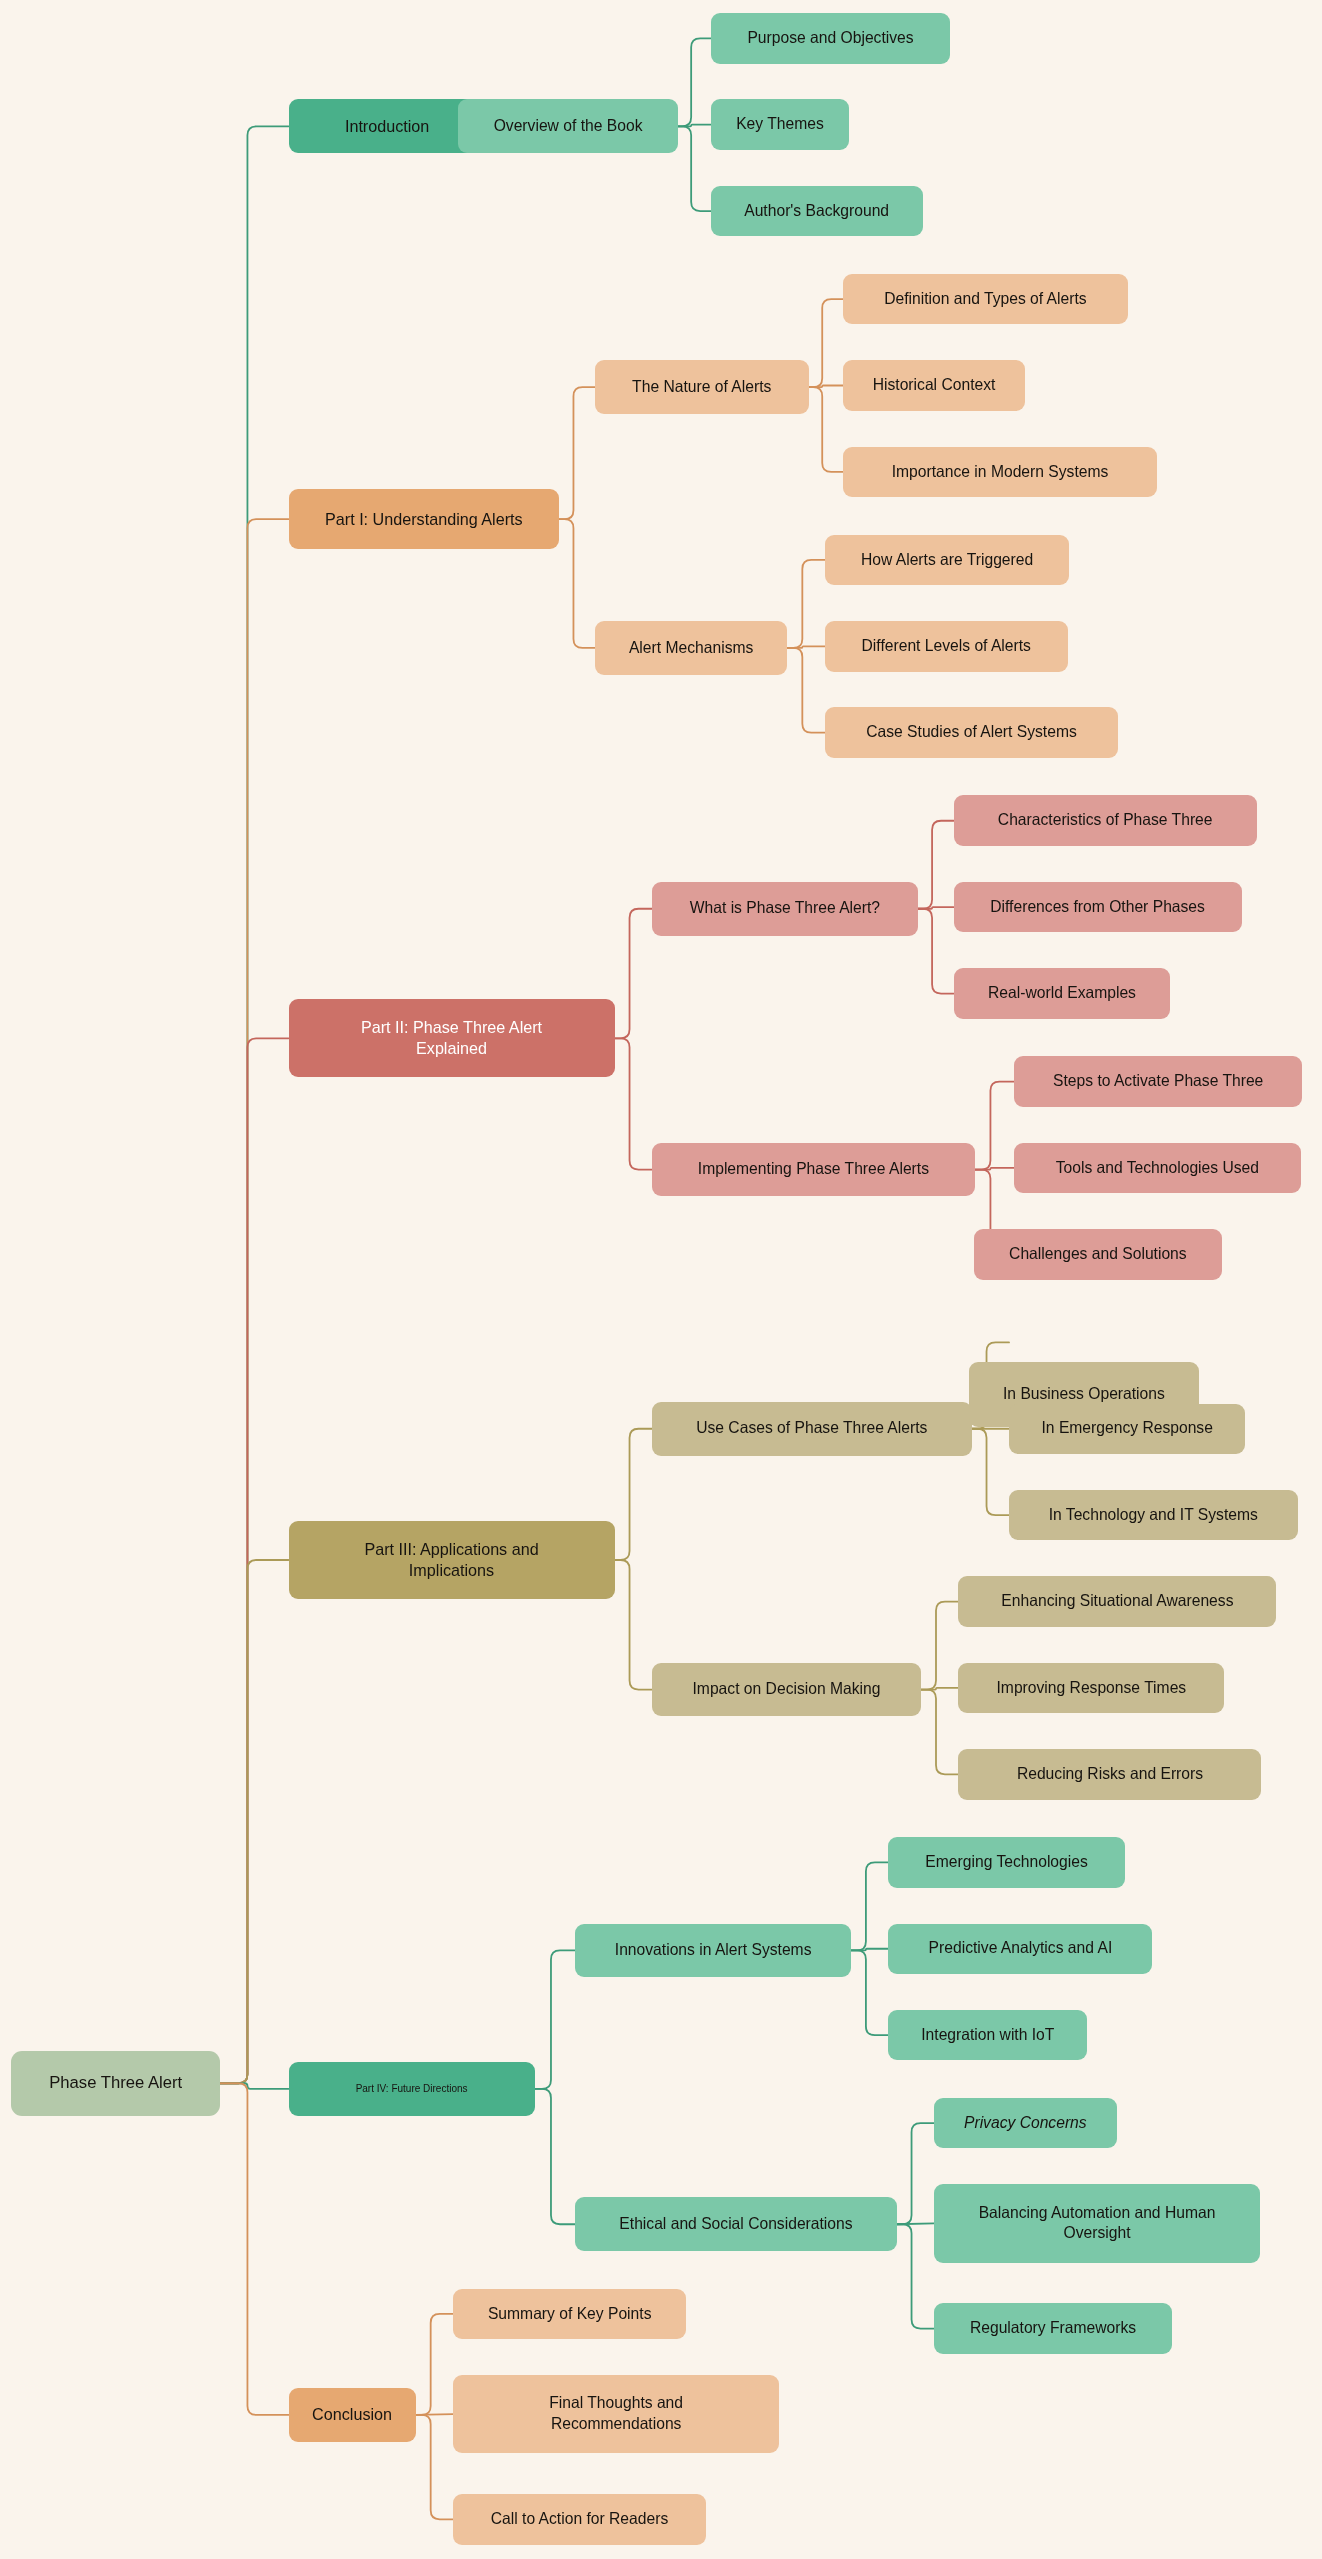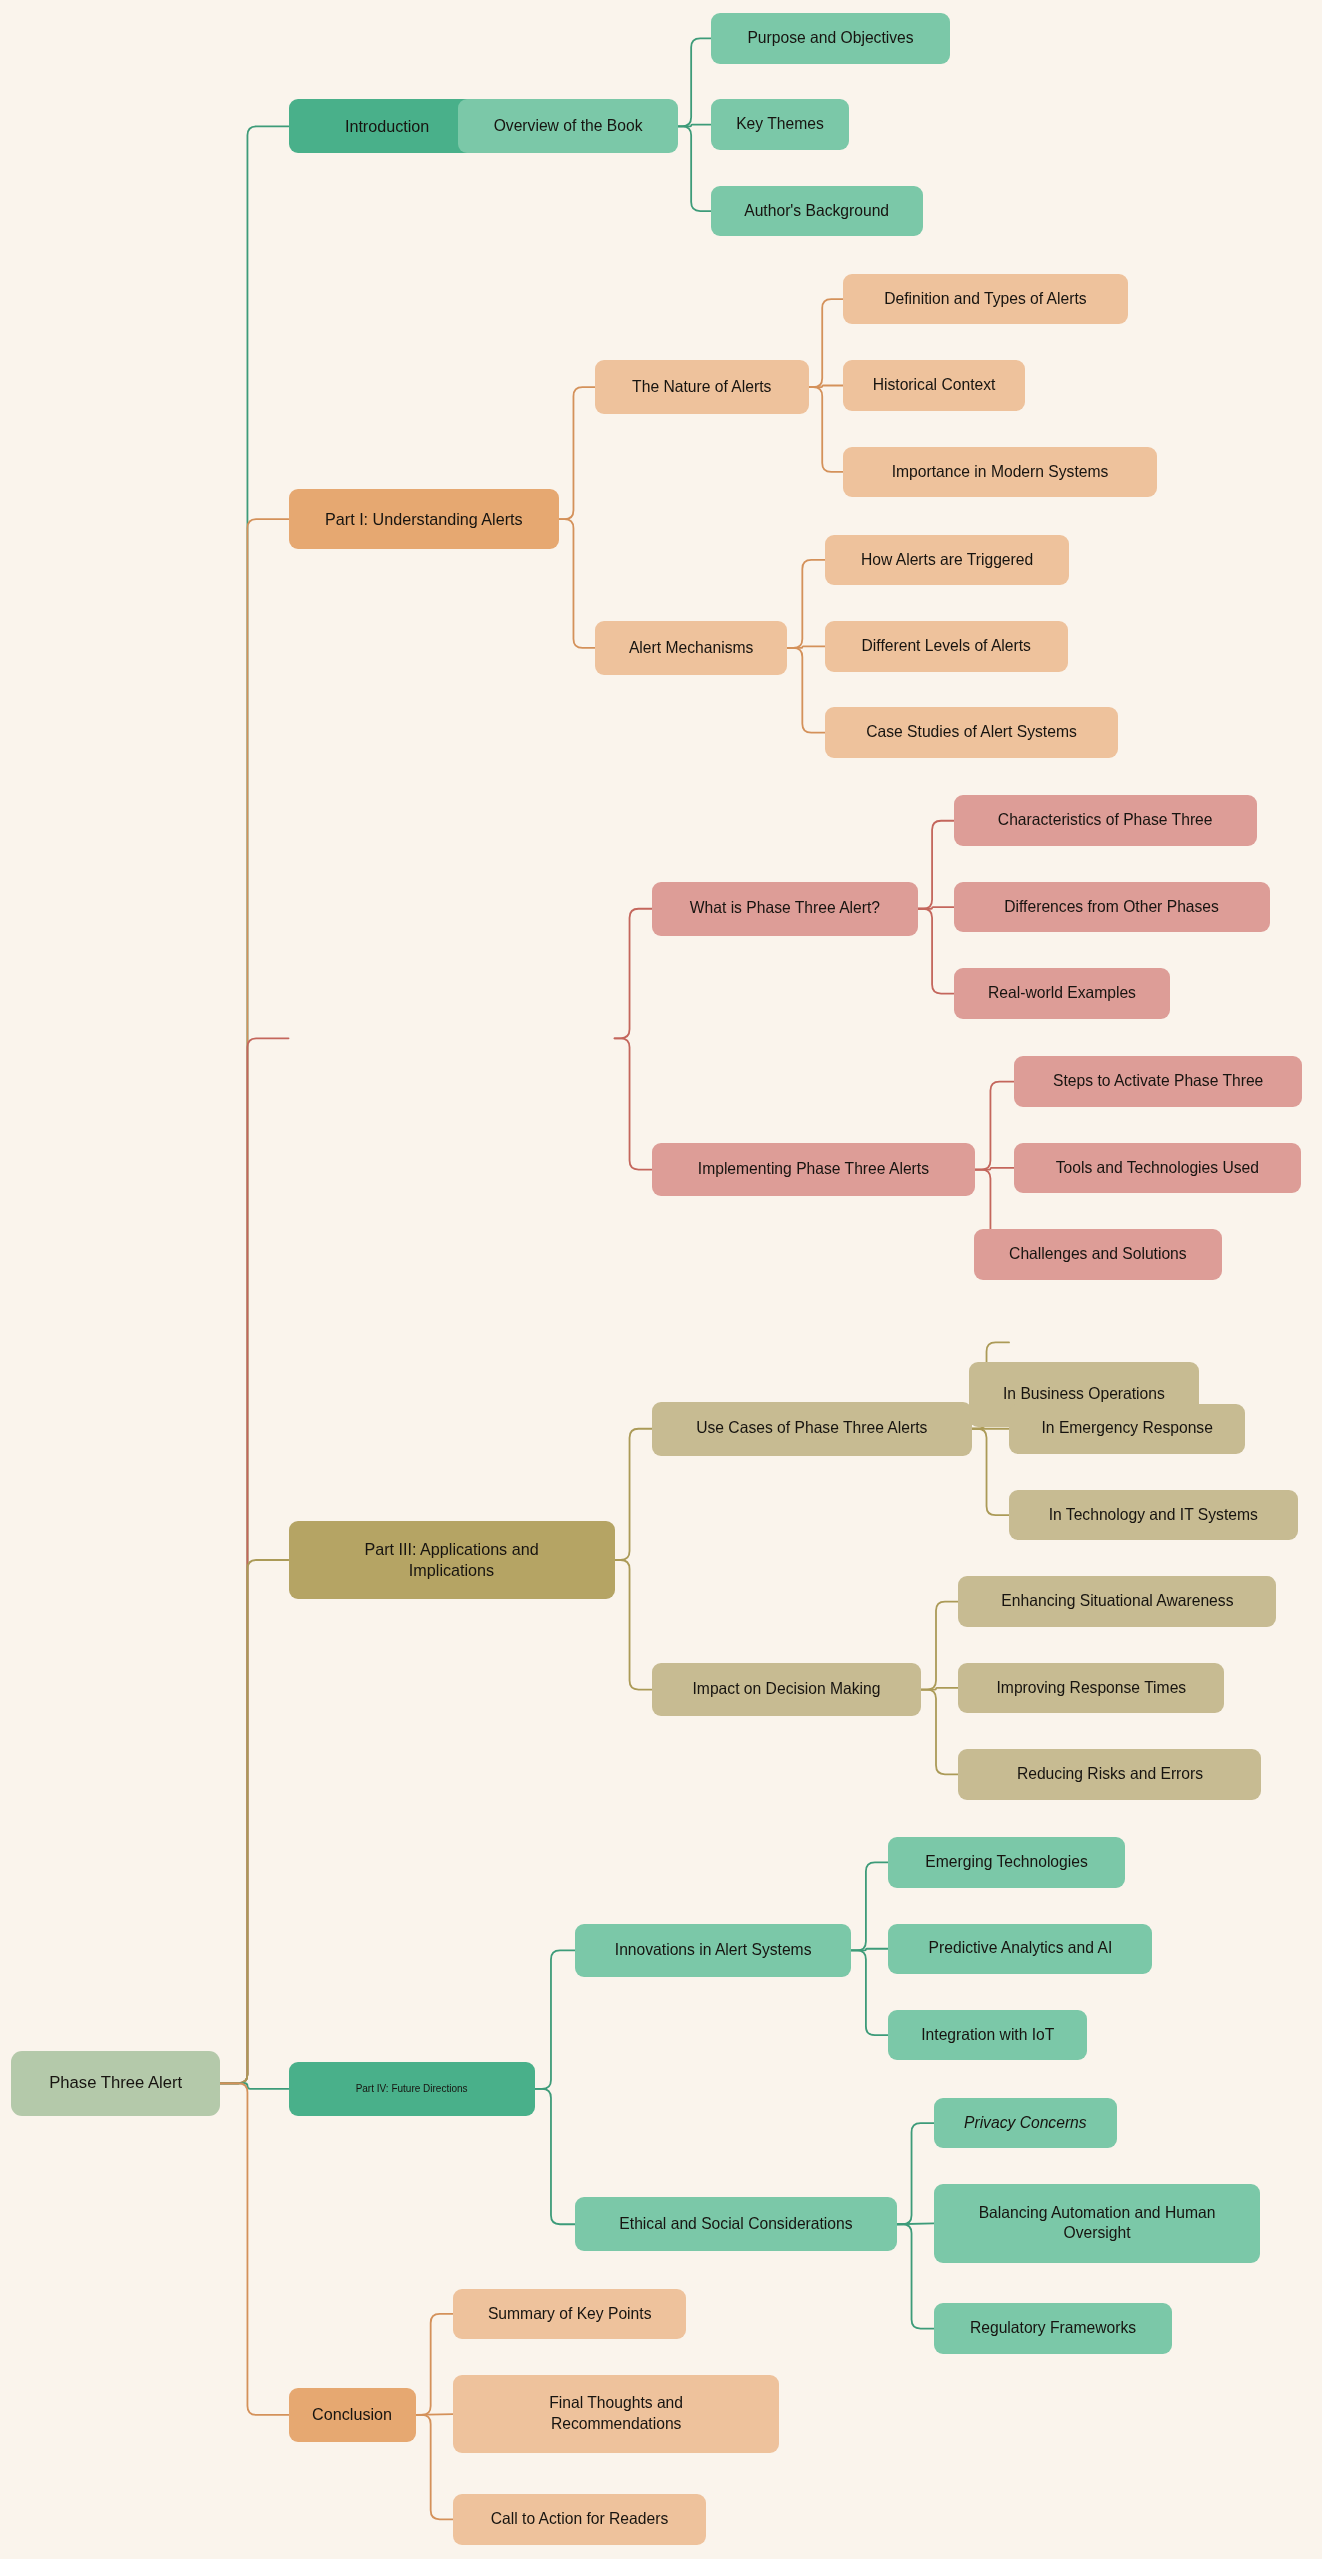--- a/index.html
+++ b/index.html
@@ -86,23 +86,25 @@
     <div class="node lvl3" style="left: 710.718px; top: 185.83px; width: 211.911px; height: 50.5327px; background: rgb(123, 200, 168); color: rgb(23, 20, 16); font-size: 15.6651px;">Author's Background</div>
     <div class="node lvl1" style="left: 288.525px; top: 489.026px; width: 270.594px; height: 60.3132px; background: rgb(230, 168, 113); color: rgb(23, 20, 16); font-size: 16.1705px;">Part I: Understanding Alerts</div>
     <div class="node lvl2" style="left: 594.982px; top: 360.249px; width: 213.541px; height: 53.7928px; background: rgb(238, 194, 156); color: rgb(23, 20, 16); font-size: 15.6651px;">The Nature of Alerts</div>
     <div class="node lvl3" style="left: 842.755px; top: 273.855px; width: 285.265px; height: 50.5327px; background: rgb(238, 194, 156); color: rgb(23, 20, 16); font-size: 15.6651px;">Definition and Types of Alerts</div>
     <div class="node lvl3" style="left: 842.755px; top: 360.249px; width: 182.57px; height: 50.5327px; background: rgb(238, 194, 156); color: rgb(23, 20, 16); font-size: 15.6651px;">Historical Context</div>
     <div class="node lvl3" style="left: 842.755px; top: 446.644px; width: 314.607px; height: 50.5327px; background: rgb(238, 194, 156); color: rgb(23, 20, 16); font-size: 15.6651px;">Importance in Modern Systems</div>
     <div class="node lvl2" style="left: 594.982px; top: 621.063px; width: 192.35px; height: 53.7928px; background: rgb(238, 194, 156); color: rgb(23, 20, 16); font-size: 15.6651px;">Alert Mechanisms</div>
     <div class="node lvl3" style="left: 824.824px; top: 534.668px; width: 244.513px; height: 50.5327px; background: rgb(238, 194, 156); color: rgb(23, 20, 16); font-size: 15.6651px;">How Alerts are Triggered</div>
     <div class="node lvl3" style="left: 824.824px; top: 621.063px; width: 242.883px; height: 50.5327px; background: rgb(238, 194, 156); color: rgb(23, 20, 16); font-size: 15.6651px;">Different Levels of Alerts</div>
     <div class="node lvl3" style="left: 824.824px; top: 707.457px; width: 293.416px; height: 50.5327px; background: rgb(238, 194, 156); color: rgb(23, 20, 16); font-size: 15.6651px;">Case Studies of Alert Systems</div>
+    <div class="node lvl1" style="left: 288.525px; top: 999.243px; width: 326.017px; height: 78.2441px; background: rgb(204, 113, 104); color: rgb(255, 255, 255); font-size: 16.1705px;">Part II: Phase Three Alert
+Explained</div>
     <div class="node lvl2" style="left: 652.035px; top: 881.877px; width: 265.704px; height: 53.7928px; background: rgb(221, 157, 151); color: rgb(23, 20, 16); font-size: 15.6651px;">What is Phase Three Alert?</div>
     <div class="node lvl3" style="left: 953.6px; top: 795.482px; width: 303.196px; height: 50.5327px; background: rgb(221, 157, 151); color: rgb(23, 20, 16); font-size: 15.6651px;">Characteristics of Phase Three</div>
-    <div class="node lvl3" style="left: 953.6px; top: 881.877px; width: 316px; height: 50.5327px; background: rgb(221, 157, 151); color: rgb(23, 20, 16); font-size: 15.6651px;">Differences from Other Phases</div>
+    <div class="node lvl3" style="left: 953.6px; top: 881.877px; width: 288px; height: 50.5327px; background: rgb(221, 157, 151); color: rgb(23, 20, 16); font-size: 15.6651px;">Differences from Other Phases</div>
     <div class="node lvl3" style="left: 953.6px; top: 968.271px; width: 216.801px; height: 50.5327px; background: rgb(221, 157, 151); color: rgb(23, 20, 16); font-size: 15.6651px;">Real-world Examples</div>
     <div class="node lvl2" style="left: 652.035px; top: 1142.69px; width: 322.757px; height: 53.7928px; background: rgb(221, 157, 151); color: rgb(23, 20, 16); font-size: 15.6651px;">Implementing Phase Three Alerts</div>
     <div class="node lvl3" style="left: 1013.91px; top: 1056.3px; width: 288.525px; height: 50.5327px; background: rgb(221, 157, 151); color: rgb(23, 20, 16); font-size: 15.6651px;">Steps to Activate Phase Three</div>
     <div class="node lvl3" style="left: 1013.91px; top: 1142.69px; width: 286.895px; height: 50.5327px; background: rgb(221, 157, 151); color: rgb(23, 20, 16); font-size: 15.6651px;">Tools and Technologies Used</div>
     <div class="node lvl3" style="left: 974px; top: 1229.09px; width: 247.773px; height: 50.5327px; background: rgb(221, 157, 151); color: rgb(23, 20, 16); font-size: 15.6651px;">Challenges and Solutions</div>
     <div class="node lvl1" style="left: 288.525px; top: 1520.87px; width: 326.017px; height: 78.2441px; background: rgb(181, 164, 100); color: rgb(23, 20, 16); font-size: 16.1705px;">Part III: Applications and
 Implications</div>
     <div class="node lvl2" style="left: 652.035px; top: 1401.87px; width: 319.497px; height: 53.7928px; background: rgb(199, 187, 146); color: rgb(23, 20, 16); font-size: 15.6651px;">Use Cases of Phase Three Alerts</div>
     <div class="node lvl3" style="left: 969px; top: 1317.11px; width: 229.842px; height: 65px; background: rgb(199, 187, 146); color: rgb(23, 20, 16); font-size: 15.6651px; margin-top: 45px;">In Business Operations</div>
     <div class="node lvl3" style="left: 1009.02px; top: 1403.5px; width: 236.363px; height: 50.5327px; background: rgb(199, 187, 146); color: rgb(23, 20, 16); font-size: 15.6651px;">In Emergency Response</div>

